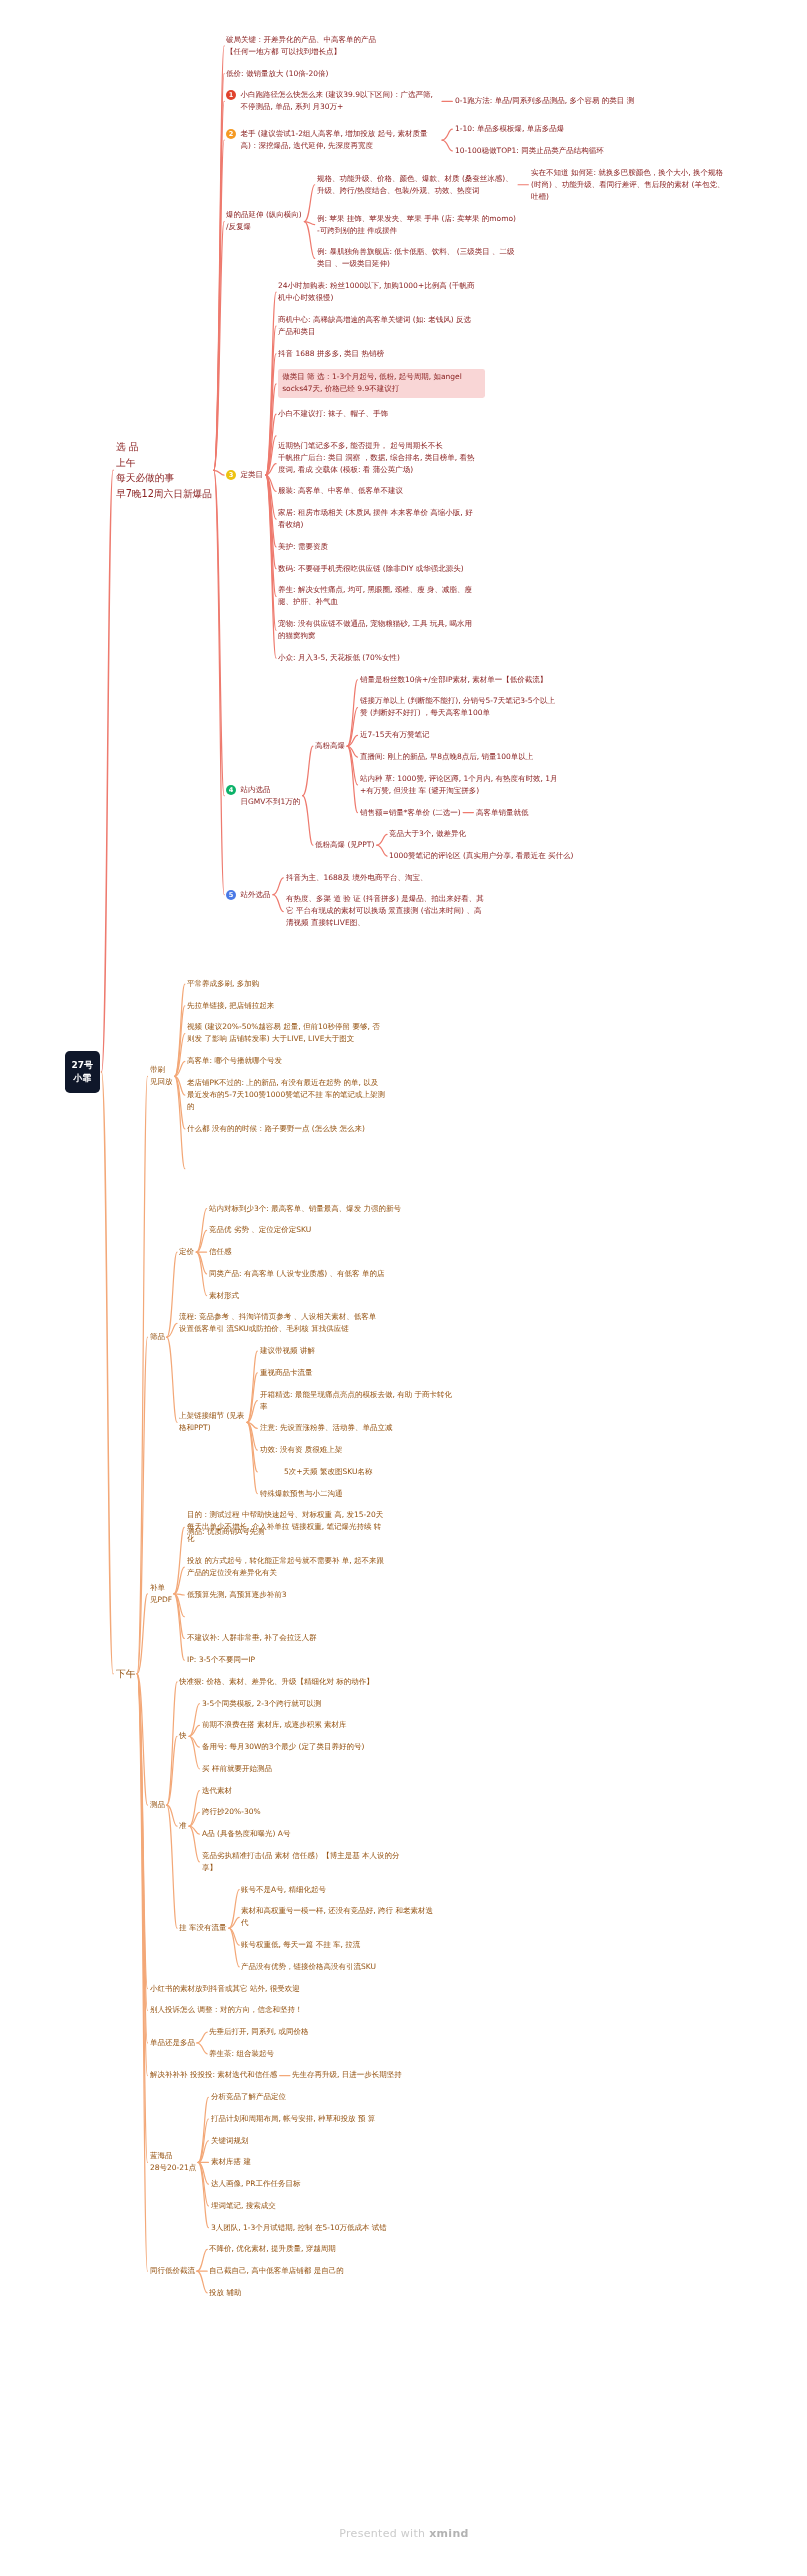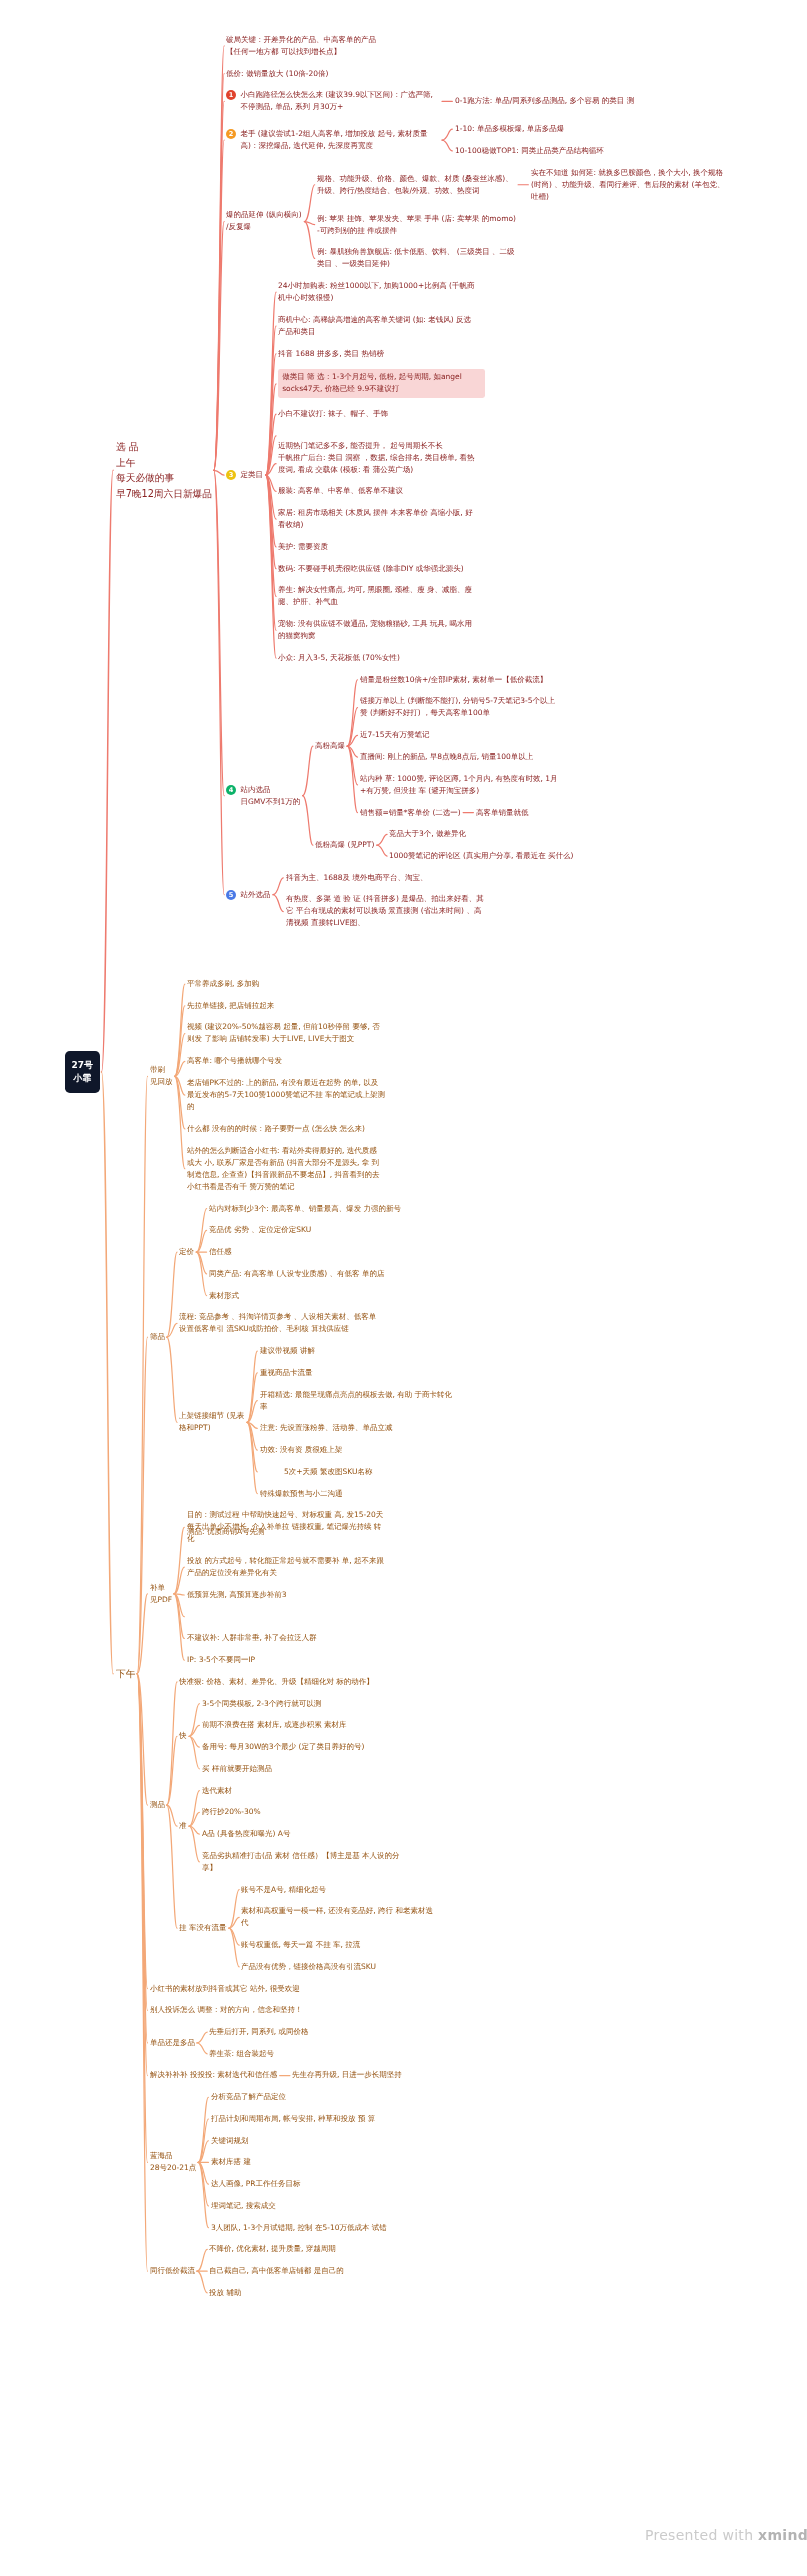--- a/index.html
+++ b/index.html
@@ -5,21 +5,21 @@
   html,body{margin:0;padding:0}
   body{width:808px;height:2576px;background:#ffffff;font-family:"DejaVu Sans",sans-serif}
   #stage{position:relative;width:808px;height:2576px;overflow:hidden;background:#ffffff}
   #wires{position:absolute;left:0;top:0}
   .node{position:absolute;display:flex;align-items:flex-start;font-size:7.5px;line-height:12px}
   .node .txt{display:block;white-space:pre-wrap;max-width:199px}
   .node.lvl1 .txt{font-size:9.7px;line-height:15.7px;max-width:139px}
   .badge{flex:0 0 auto;width:10.3px;height:10.3px;border-radius:50%;color:#fff;font-size:6.6px;line-height:10.3px;font-weight:bold;text-align:center;margin:1.2px 4.2px 0 0}
   .hl{border-radius:2.4px;padding:2.4px 4.2px}
   .rootbox{position:absolute;background:#111111;color:#ffffff;border-radius:4.8px;padding:7.8px 6.6px;font-size:9px;line-height:13.3px;font-weight:bold;text-align:center;white-space:pre-wrap}
-  #watermark{position:absolute;left:0;right:0;top:2527px;text-align:right;color:#cbcbcb;font-size:14px;letter-spacing:0.3px}
+  #watermark{position:absolute;left:0;right:0;top:2527px;text-align:center;color:#cbcbcb;font-size:11px;letter-spacing:0.3px}
   #watermark .brand{color:#b3b3b3;font-weight:bold}
 </style>
 </head>
 <body>
 
 <div id="stage">
   <svg id="wires" width="808" height="2576" viewBox="0 0 1338 4267">
       <path d="M 168 1775.75 C 178 1775.75, 178 779, 187 779" fill="none" stroke="#ee7a6e" stroke-width="2.5" stroke-linecap="round"></path>
       <path d="M 168 1775.75 C 178 1775.75, 178 2772.5, 187 2772.5" fill="none" stroke="#f3a878" stroke-width="2.5" stroke-linecap="round"></path>
       <path d="M 354 779 C 364 779, 364 76, 371 76" fill="none" stroke="#ee7a6e" stroke-width="2" stroke-linecap="round"></path>
@@ -291,23 +291,20 @@
     </div>
     <div class="node lvl2" style="color: rgb(148, 81, 15); left: 187px; top: 1055px;">
       <span class="txt">高客单: 哪个号播就哪个号发</span>
     </div>
     <div class="node lvl2" style="color: rgb(148, 81, 15); left: 187px; top: 1077px;">
       <span class="txt">老店铺PK不过的: 上的新品, 有没有最近在起势 的单, 以及 最近发布的5-7天100赞1000赞笔记不挂 车的笔记或上架测的</span>
     </div>
     <div class="node lvl2" style="color: rgb(148, 81, 15); left: 187px; top: 1123px;">
       <span class="txt">什么都 没有的的时候：路子要野一点 (怎么快 怎么来)</span>
     </div>
-    <div class="node lvl2" style="color: rgb(148, 81, 15); left: 187px; top: 1145px;">
-      <span class="txt">站外的怎么判断适合小红书: 看站外卖得最好的, 迭代质感 或大 小, 联系厂家是否有新品 (抖音大部分不是源头, 拿 到制造信息, 企查查)【抖音跟新品不要老品】, 抖音看到的去小红书看是否有千 赞万赞的笔记</span>
-    </div>
     <div class="node lvl2" style="color: rgb(148, 81, 15); left: 150px; top: 1331px;">
       <span class="txt">筛品</span>
     </div>
     <div class="node lvl2" style="color: rgb(148, 81, 15); left: 179px; top: 1246px;">
       <span class="txt">定价</span>
     </div>
     <div class="node lvl2" style="color: rgb(148, 81, 15); left: 209px; top: 1203px;">
       <span class="txt">站内对标到少3个: 最高客单、销量最高、爆发 力强的新号</span>
     </div>
     <div class="node lvl2" style="color: rgb(148, 81, 15); left: 209px; top: 1224px;">

